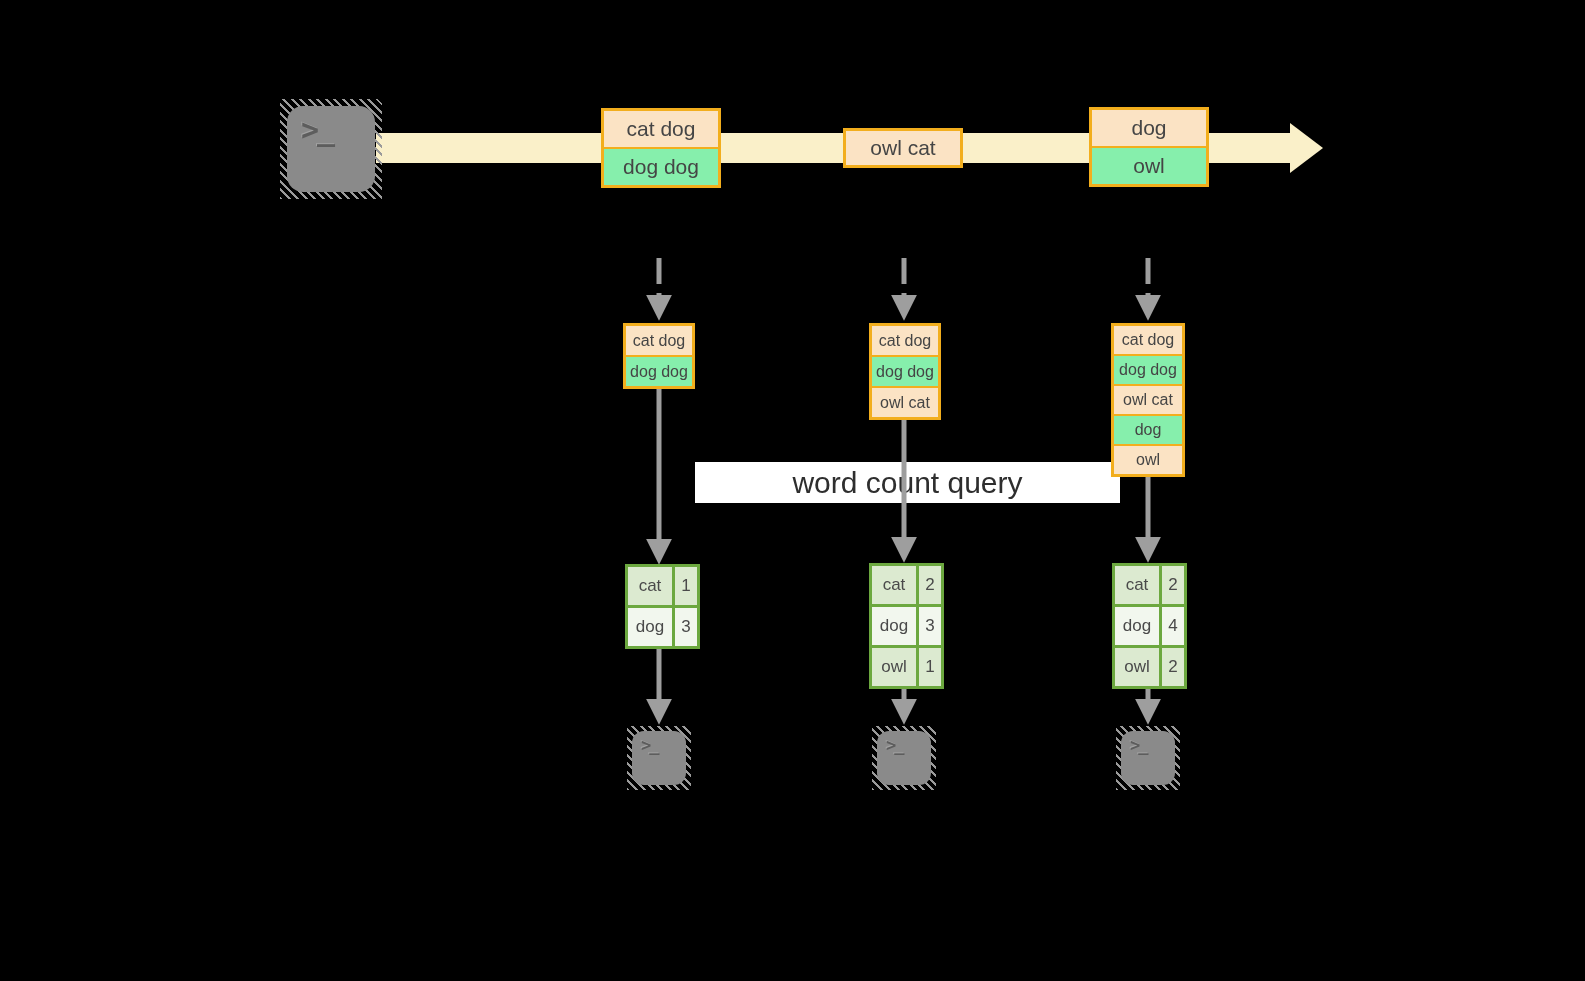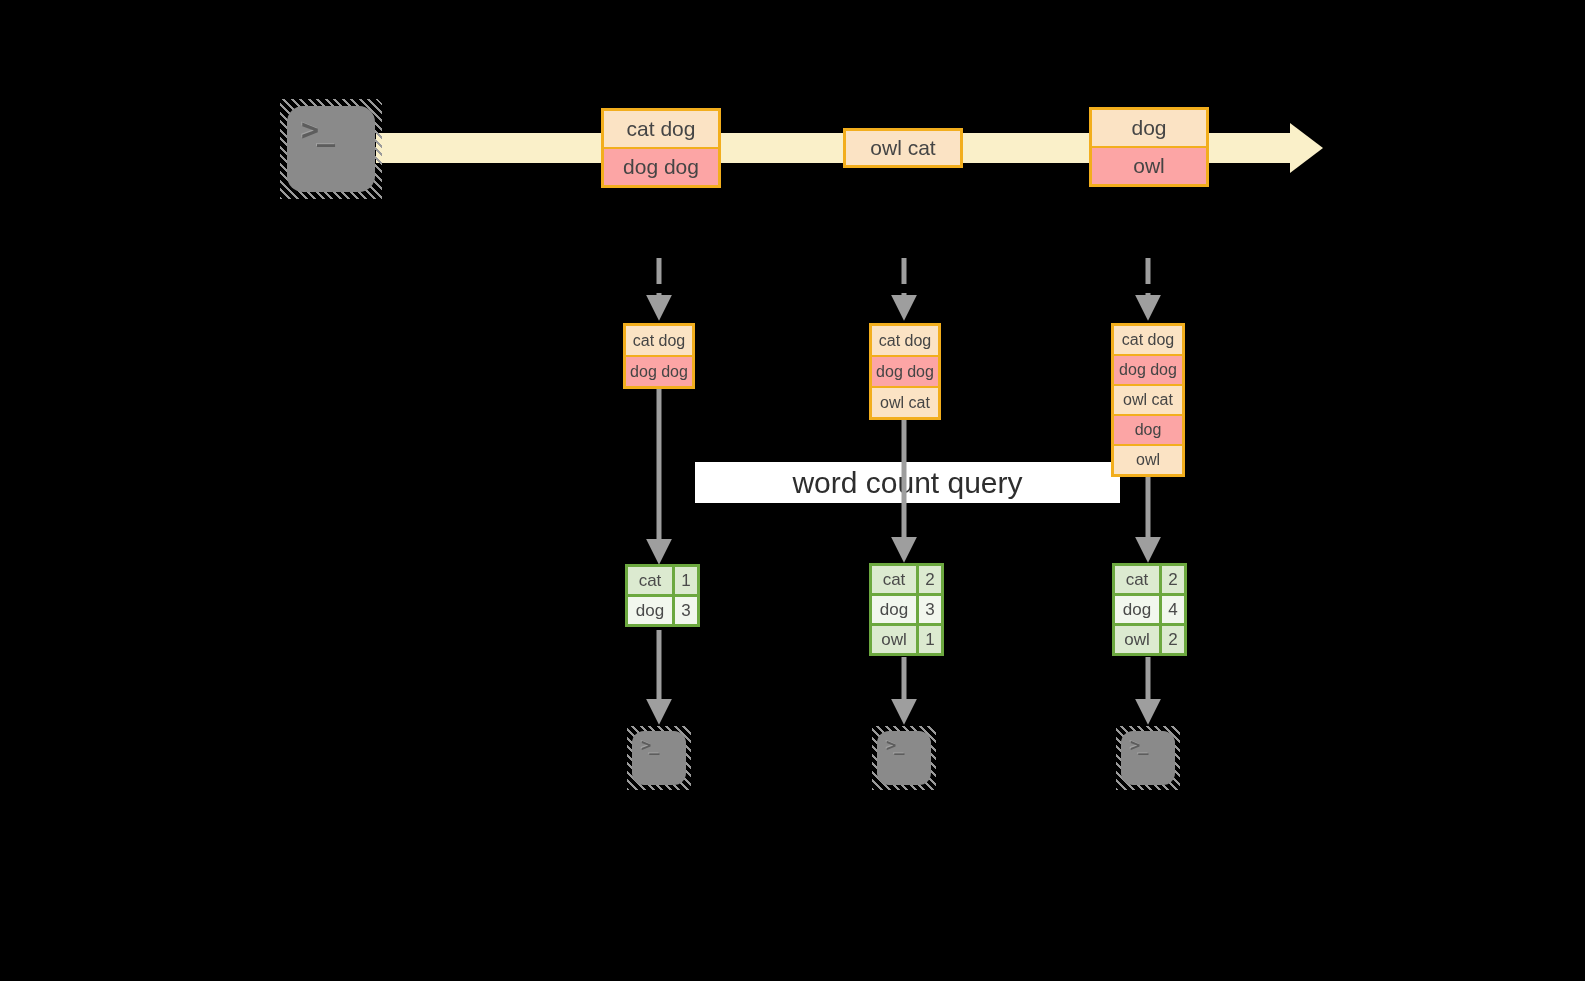--- a/index.html
+++ b/index.html
@@ -20,34 +20,34 @@
   .terminal.sink{width:64px;height:64px;}
   .terminal.sink .term-inner{inset:5px;border-radius:12px;}
   .term-glyph{position:absolute;font-family:"DejaVu Sans Mono",monospace;font-weight:bold;
     color:#5d5d5d;letter-spacing:-2px;text-shadow:-1px -1px 0 rgba(190,190,190,.45);}
   .terminal.src .term-glyph{left:14px;top:6px;font-size:30px;}
   .terminal.sink .term-glyph{left:9px;top:4px;font-size:17px;}
   
   .obox{position:absolute;z-index:3;background:#F2AE1D;padding:3px;display:flex;flex-direction:column;gap:2px;box-sizing:border-box;}
   .obox .cell{display:flex;align-items:center;justify-content:center;color:#454545;}
   .fill-a{background:#FBE3C4;}
-  .fill-b{background:#fca5a5;}
+  .fill-b{background:#86efac;}
   .msg-box{width:120px;}
   .msg-box .cell{height:36px;font-size:21px;}
   .msg-box.single .cell{height:34px;}
   .buf-box{width:72px;}
   .buf-box .cell{height:29px;font-size:16px;}
   .buf-box.five{width:74px;}
   .buf-box.five .cell{height:28px;}
   
   .query-band{position:absolute;left:695px;top:462px;width:425px;height:41px;background:#ffffff;z-index:1;
     display:flex;align-items:center;justify-content:center;font-size:30px;color:#2e2e2e;}
   
   .gtable{position:absolute;z-index:3;background:#6CA83F;padding:3px;display:grid;grid-template-columns:44px 22px;gap:3px;box-sizing:content-box;}
-  .gtable .gcell{height:27px;display:flex;align-items:center;justify-content:center;font-size:17px;color:#4a4a4a;}
+  .gtable .gcell{height:38px;display:flex;align-items:center;justify-content:center;font-size:17px;color:#4a4a4a;}
   .gfill-a{background:#DCEAD0;}
   .gfill-b{background:#F2F7EE;}
   
   .arrows{position:absolute;left:0;top:0;z-index:2;}
 </style>
 </head>
 <body>
 
 <div class="canvas">
 

